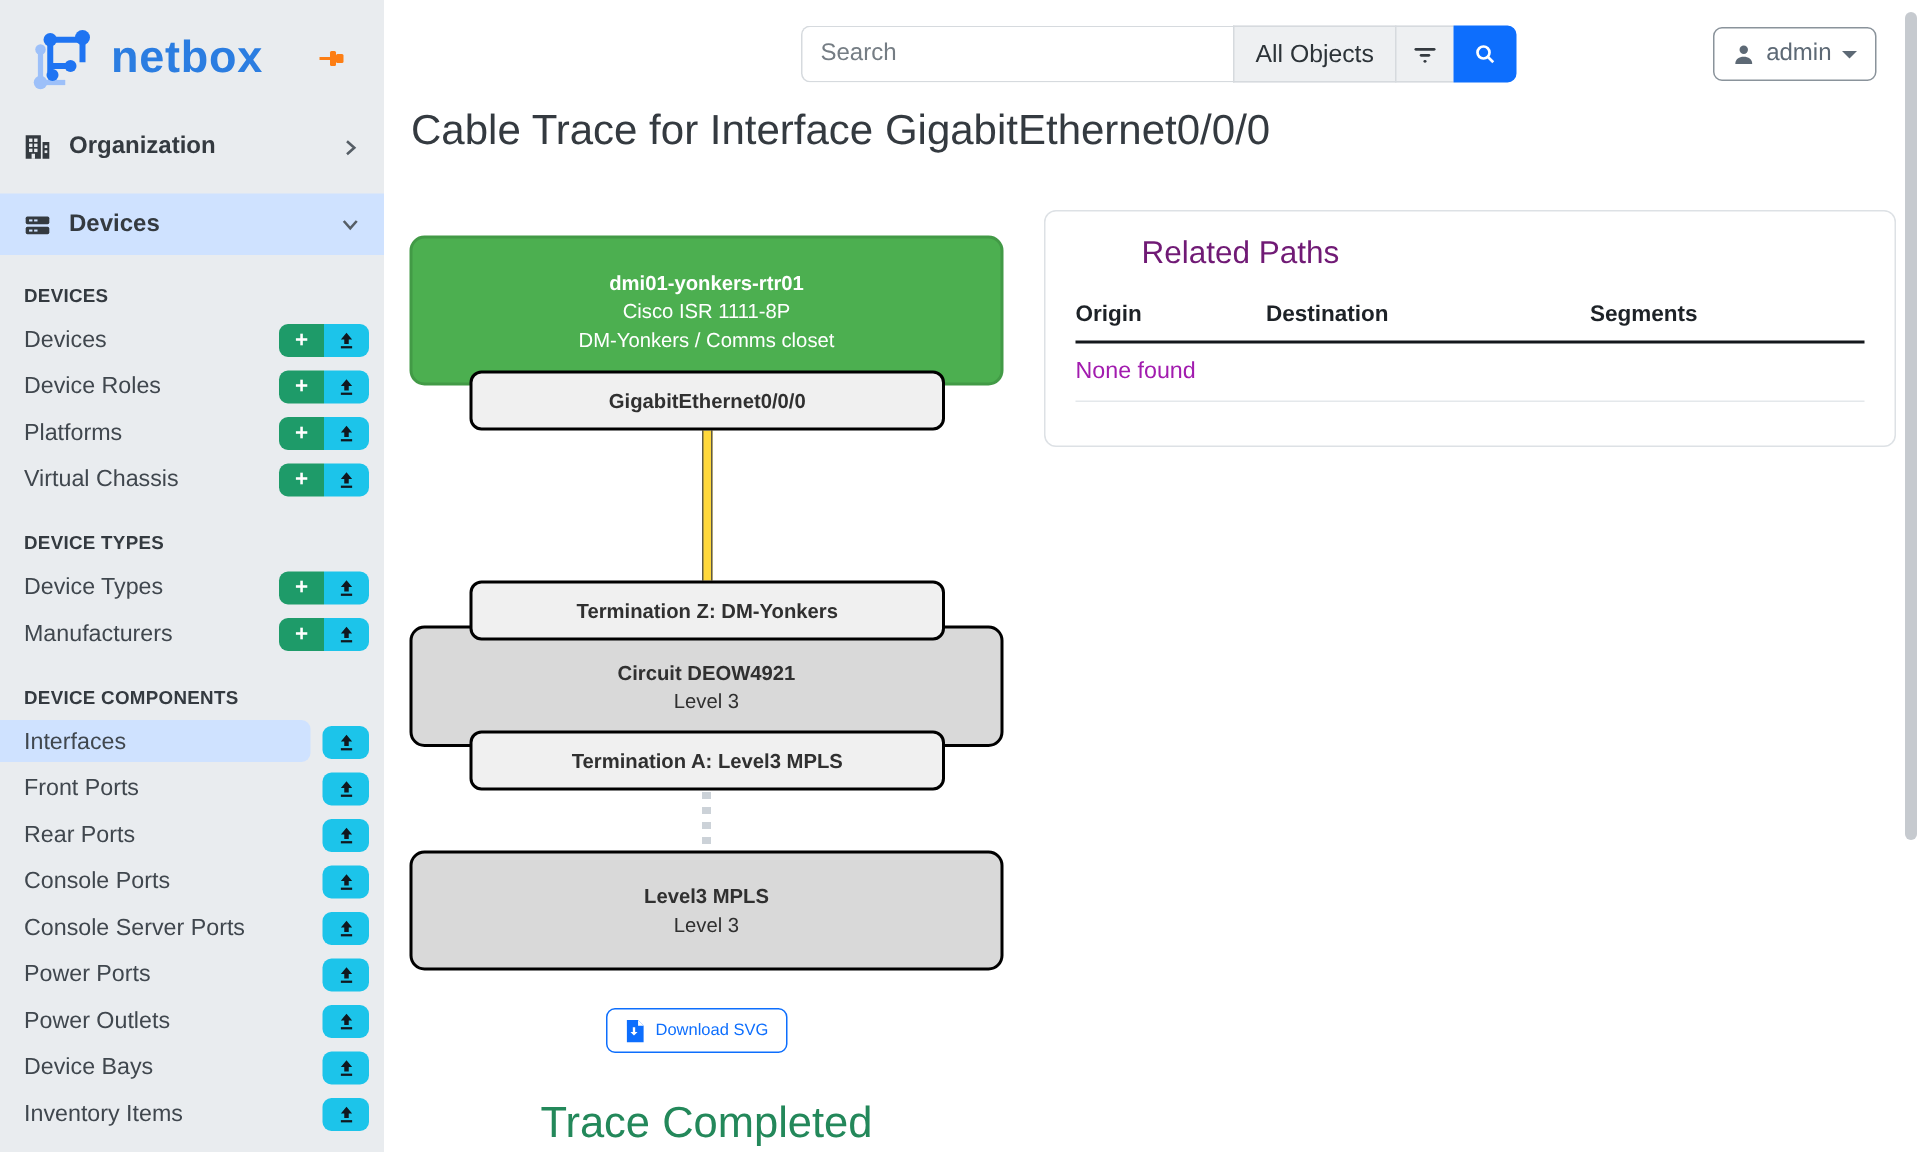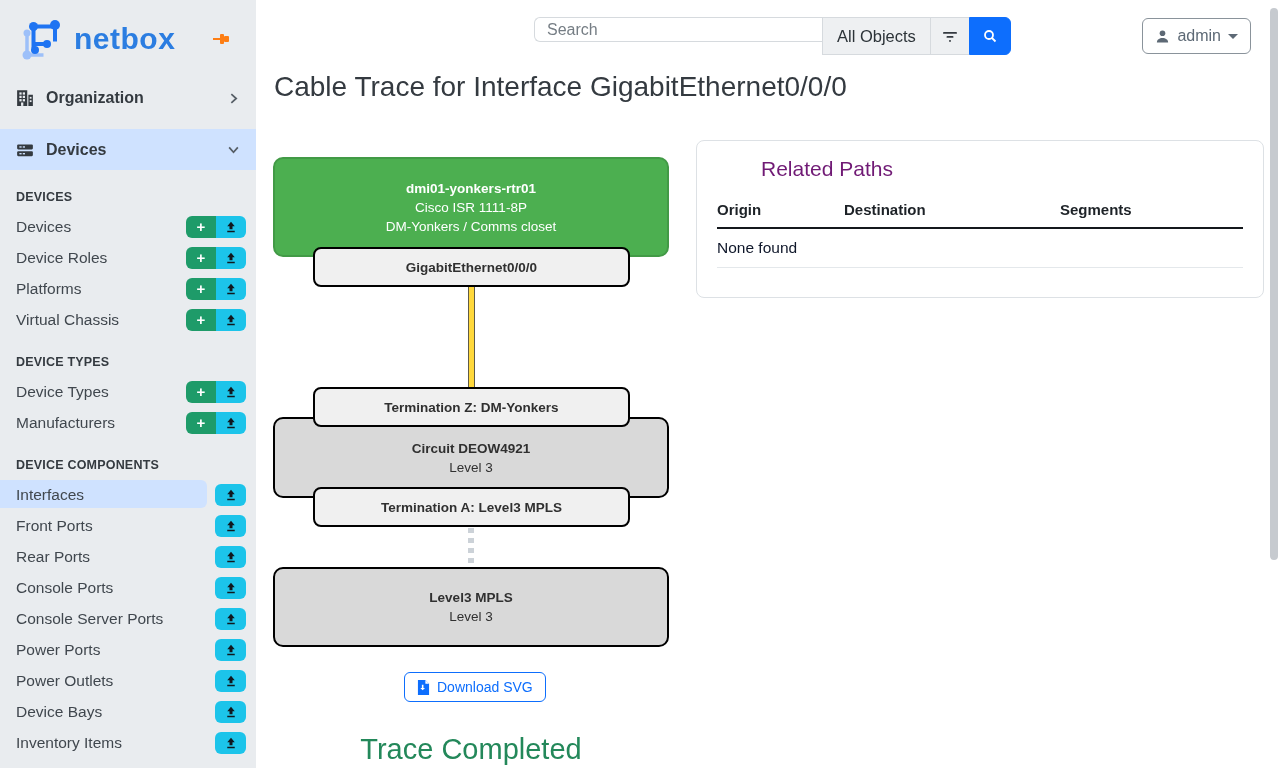--- a/index.html
+++ b/index.html
@@ -29,21 +29,21 @@
   .side-item .btns { margin-left:auto; display:flex; position:relative; z-index:2; }
   .btn-sq { width:30px; height:22px; border:none; display:flex; align-items:center; justify-content:center; cursor:pointer; padding:0; }
   .btn-add { background:#1e9b69; border-radius:6px 0 0 6px; color:#fff; font-size:15px; font-weight:bold; line-height:1; }
   .btn-import { background:#1cc4ea; border-radius:0 6px 6px 0; }
   .btn-import.solo { border-radius:6px; width:31px; }
 
   
   .main { flex:1; position:relative; background:#fff; }
 
   .search-group { position:absolute; left:278px; top:17px; height:38px; display:flex; }
-  .search-input { width:288px; height:25px; border:1px solid #d6dade; border-right:none; border-radius:6px 0 0 6px; padding:0 12px; font-size:16px; color:#343a40; outline:none; font-family:"Liberation Sans",sans-serif; }
+  .search-input { width:288px; height:38px; border:1px solid #d6dade; border-right:none; border-radius:6px 0 0 6px; padding:0 12px; font-size:16px; color:#343a40; outline:none; font-family:"Liberation Sans",sans-serif; }
   .search-input::placeholder { color:#757d84; }
   .scope { height:38px; background:#eef0f2; border:1px solid #d6dade; border-right:none; display:flex; align-items:center; padding:0 14px; font-size:16.5px; color:#2c3338; cursor:pointer; }
   .filter-btn { width:39px; height:38px; background:#eef0f2; border:1px solid #d6dade; border-right:none; display:flex; align-items:center; justify-content:center; cursor:pointer; }
   .search-btn { width:42px; height:38px; background:#0d6efd; border:1px solid #0d6efd; border-radius:0 6px 6px 0; display:flex; align-items:center; justify-content:center; cursor:pointer; }
 
   .user-btn { position:absolute; right:29px; top:18px; height:36px; border:1px solid #8a939b; border-radius:6px; background:#fff; display:flex; align-items:center; gap:7px; padding:0 12px; font-size:16px; color:#5d6975; cursor:pointer; font-family:"Liberation Sans",sans-serif; }
   .caret-down { width:0; height:0; border-left:5px solid transparent; border-right:5px solid transparent; border-top:5px solid #5d6975; }
 
   .page-title { position:absolute; left:18px; top:71px; font-size:28px; font-weight:400; color:#343a40; white-space:nowrap; }
 
@@ -58,30 +58,30 @@
   .terma-box { left:57px; top:487px; width:317px; height:40px; }
   .box-grey { background:#d9d9d9; border-radius:10px; color:#303030; z-index:2; cursor:pointer; }
   .circuit-box { left:17px; top:417px; width:396px; height:81px; }
   .pn-box { left:17px; top:567px; width:396px; height:80px; }
   .cable-line { position:absolute; left:212px; top:287px; width:7px; height:100px; background:#ffd83b; border-left:1px solid #5e5b48; border-right:1px solid #5e5b48; }
   .cable-label { position:absolute; left:237px; top:308px; text-align:left; font-size:13.5px; color:#212529; line-height:20px; cursor:pointer; }
   .cable-label .t-name { font-weight:bold; }
   .dots-line { position:absolute; left:212px; top:528px; width:6px; height:37px;
     background:repeating-linear-gradient(to bottom, #ccd2d8 0 5px, transparent 5px 10px); }
 
-  .download-btn { position:absolute; left:148px; top:672px; height:30px; padding:0 12px; background:#fff; border:1px solid #0d6efd; border-radius:6px; color:#0d6efd; font-size:14px; display:flex; align-items:center; gap:7px; cursor:pointer; font-family:"Liberation Sans",sans-serif; }
+  .download-btn { position:absolute; left:148px; top:672px; height:30px; padding:0 12px; background:#fff; border:1px solid #0d6efd; border-radius:6px; color:#0d6efd; font-size:11px; display:flex; align-items:center; gap:7px; cursor:pointer; font-family:"Liberation Sans",sans-serif; }
   .trace-status { position:absolute; left:0; top:733px; width:430px; text-align:center; font-size:29px; color:#23885a; }
 
   
   .card { position:absolute; left:440px; top:140px; width:568px; height:158px; background:#fff; border:1px solid #dde1e5; border-radius:8px; padding:16px 20px; }
   .card h2 { font-size:21px; font-weight:500; color:#701a75; margin-bottom:14px;margin-left:44px; }
   .paths-table { width:100%; border-collapse:collapse; }
   .paths-table th { text-align:left; font-size:15px; font-weight:bold; color:#1d2227; padding:6px 0 9px; border-bottom:2px solid #14181c; }
   .paths-table th.c1 { width:127px; } .paths-table th.c2 { width:216px; }
-  .paths-table td { font-size:15.5px; color:#0f172a; padding:10px 0; border-bottom:1px solid #e4e8eb; }
+  .paths-table td { font-size:15.5px; color:#a21caf; padding:10px 0; border-bottom:1px solid #e4e8eb; }
 
   
   .scrollbar { position:absolute; right:0; top:0; width:12px; height:768px; background:#fff; }
   .scroll-thumb { position:absolute; right:2px; top:8px; width:8px; height:552px; background:#c6cacf; border-radius:4px; cursor:pointer; }
 </style>
 </head>
 <body>
 
 <div class="app">
 

